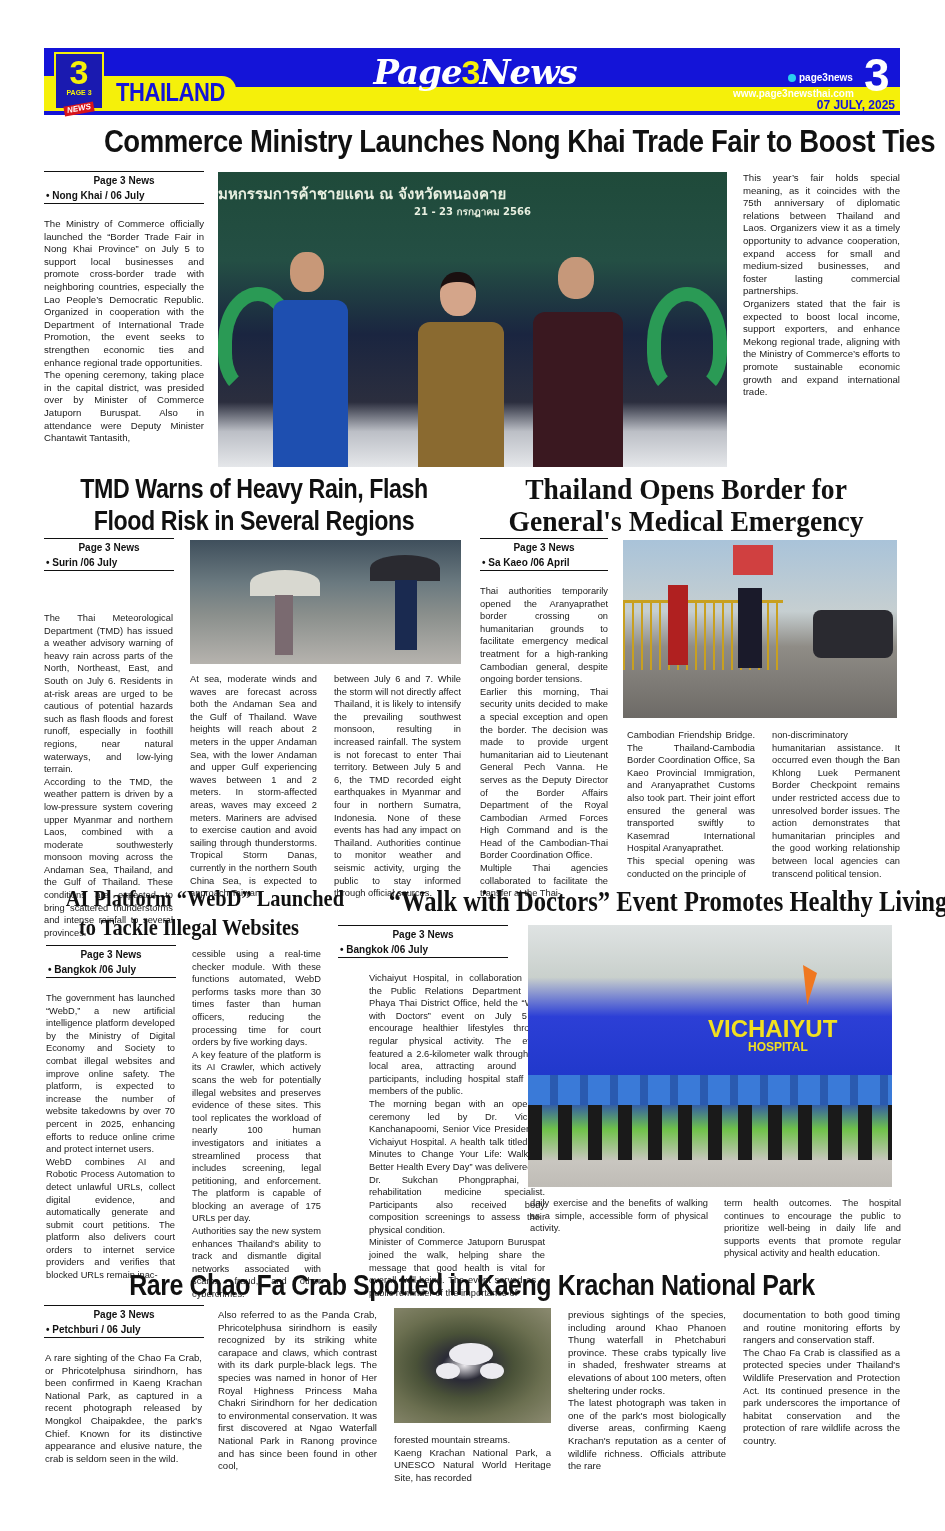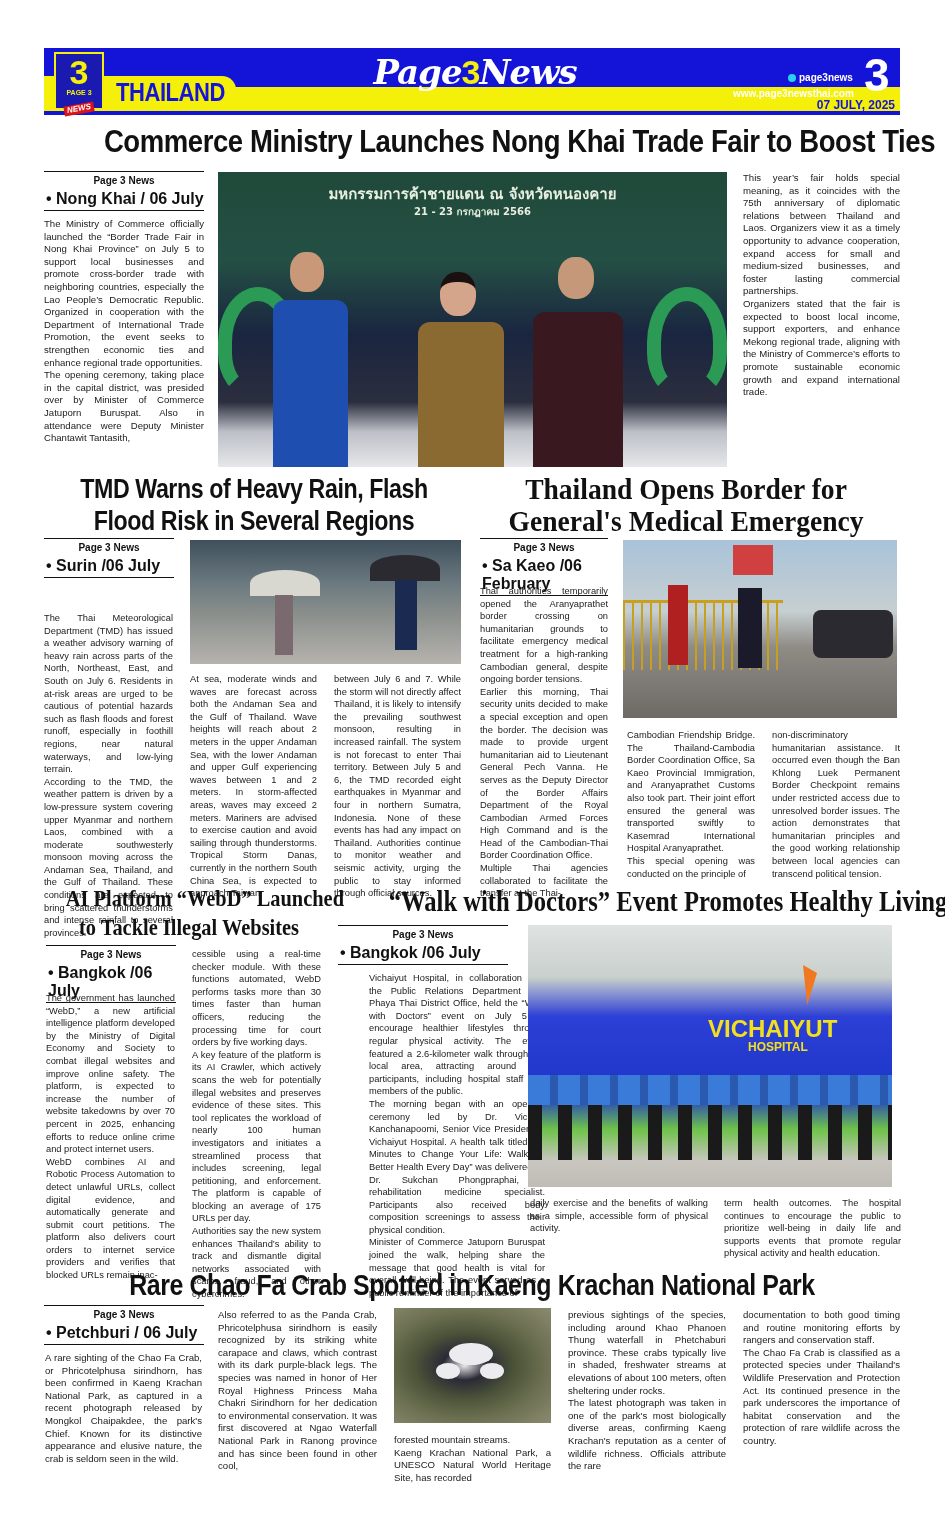--- a/index.html
+++ b/index.html
@@ -27,21 +27,21 @@
 
   
   .hl { font-weight: bold; color: #111; text-align: center; white-space: nowrap; }
   .hl-sans { font-family: "Liberation Sans", sans-serif; letter-spacing: -0.5px; }
   .hl-serif { font-family: "Liberation Serif", serif; }
 
   
   .byline { width: 160px; }
   .byline .rule { border-top: 1.5px solid #111; height: 0; }
   .byline .src { font-size: 10px; font-weight: bold; text-align: center; margin: 3px 0 4px 0; }
-  .byline .loc { font-size: 16px; font-weight: bold; padding-left: 2px; padding-bottom: 2px; border-bottom: 1.5px solid #111; }
+  .byline .loc { font-size: 10px; font-weight: bold; padding-left: 2px; padding-bottom: 2px; border-bottom: 1.5px solid #111; }
 
   .body-text { font-size: 9.6px; line-height: 12.6px; text-align: justify; color: #1a1a1a; hyphens: manual; }
   .body-text p { margin: 0; }
 
   
   .photo { overflow: hidden; }
   .ph-commerce { background: linear-gradient(180deg, #1f4a3a 0%, #244f44 30%, #1a2540 55%, #2b2e3e 78%, #bcbfc6 88%, #e5e7ea 100%); }
   .ph-rain { background: linear-gradient(180deg, #3f4f5c 0%, #6b7a80 35%, #8a8f8c 60%, #b6b3ae 100%); }
   .ph-border { background: linear-gradient(180deg, #a9c3d9 0%, #c6cfd1 40%, #8f8c86 60%, #6d6a66 100%); }
   .ph-walk { background: linear-gradient(180deg, #dfe3e3 0%, #c9d0cc 20%, #2c3fd6 35%, #1d36c8 65%, #6fc24a 78%, #c9c6c0 90%, #bfbcb6 100%); }
@@ -79,21 +79,21 @@
   <div class="rule"></div>
   <div class="src">Page 3 News</div>
   <div class="loc">•  Nong Khai /   06  July</div>
 </div>
 <div class="abs body-text" style="left:44px; top:218px; width:160px;">
   <p>The Ministry of Commerce officially launched the “Border Trade Fair in Nong Khai Province” on July 5 to support local businesses and promote cross-border trade with neighboring countries, especially the Lao People’s Democratic Republic. Organized in cooperation with the Department of International Trade Promotion, the event seeks to strengthen economic ties and enhance regional trade opportunities.</p>
   <p>The opening ceremony, taking place in the capital district, was presided over by Minister of Commerce Jatuporn Buruspat. Also in attendance were Deputy Minister Chantawit Tantasith,</p>
 </div>
 
 <div class="abs photo ph-commerce" style="left:218px; top:172px; width:509px; height:295px;">
-  <div style="position:absolute; left:0; top:10px; width:100%; text-align:center; color:#e8efe0; font-family:'DejaVu Sans',sans-serif; font-weight:bold; font-size:15px;">มหกรรมการค้าชายแดน ณ จังหวัดหนองคาย</div>
+  <div style="position:absolute; left:0; top:10px; width:100%; color:#e8efe0; font-family:'DejaVu Sans',sans-serif; font-weight:bold; font-size:15px;">มหกรรมการค้าชายแดน ณ จังหวัดหนองคาย</div>
   <div style="position:absolute; left:0; top:32px; width:100%; text-align:center; color:#e8efe0; font-family:'DejaVu Sans',sans-serif; font-weight:bold; font-size:10px;">21 - 23 กรกฎาคม 2566</div>
 
   <div style="position:absolute; left:0px; top:115px; width:80px; height:110px; border:14px solid #2a9a55; border-radius:50% 50% 40% 40%; border-bottom-color:transparent;"></div>
   <div style="position:absolute; right:0px; top:115px; width:80px; height:110px; border:14px solid #2a9a55; border-radius:50% 50% 40% 40%; border-bottom-color:transparent;"></div>
 
   <div style="position:absolute; left:72px; top:80px; width:34px; height:40px; border-radius:45%; background:#c89878;"></div>
   <div style="position:absolute; left:55px; top:128px; width:75px; height:167px; background:#1e4fb0; border-radius:12px 12px 0 0;"></div>
   <div style="position:absolute; left:222px; top:100px; width:36px; height:44px; border-radius:45%; background:#d4a58a; border-top:10px solid #1a1010;"></div>
   <div style="position:absolute; left:200px; top:150px; width:86px; height:145px; background:#8a6a30; border-radius:12px 12px 0 0;"></div>
   <div style="position:absolute; left:340px; top:85px; width:36px; height:42px; border-radius:45%; background:#c6987a;"></div>
@@ -131,21 +131,21 @@
   <p>between July 6 and 7. While the storm will not directly affect Thailand, it is likely to intensify the prevailing southwest monsoon, resulting in increased rainfall. The system is not forecast to enter Thai territory. Between July 5 and 6, the TMD recorded eight earthquakes in Myanmar and four in northern Sumatra, Indonesia. None of these events has had any impact on Thailand. Authorities continue to monitor weather and seismic activity, urging the public to stay informed through official sources.</p>
 </div>
 
 <div class="abs hl hl-serif" style="left:470px; top:473px; width:432px; font-size:29px; line-height:32px; transform:scaleX(0.95); transform-origin:center;">
   <div>Thailand Opens Border for</div>
   <div>General's Medical Emergency</div>
 </div>
 <div class="abs byline" style="left:480px; top:538px; width:128px;">
   <div class="rule"></div>
   <div class="src">Page 3 News</div>
-  <div class="loc">•   Sa Kaeo  /06  February</div>
+  <div class="loc">•   Sa Kaeo  /06  April</div>
 </div>
 <div class="abs body-text" style="left:480px; top:585px; width:128px; font-size:9.3px;">
   <p>Thai authorities temporarily opened the Aranyaprathet border crossing on humanitarian grounds to facilitate emergency medical treatment for a high-ranking Cambodian general, despite ongoing border tensions.</p>
   <p>Earlier this morning, Thai security units decided to make a special exception and open the border. The decision was made to provide urgent humanitarian aid to Lieutenant General Pech Vanna. He serves as the Deputy Director of the Border Affairs Department of the Royal Cambodian Armed Forces High Command and is the Head of the Cambodian-Thai Border Coordination Office.</p>
   <p>Multiple Thai agencies collaborated to facilitate the transfer at the Thai-</p>
 </div>
 <div class="abs photo ph-border" style="left:623px; top:540px; width:274px; height:178px;">
   <div style="position:absolute; left:0; top:60px; width:160px; height:70px; border-top:3px solid #c8a020; background:repeating-linear-gradient(90deg, #c8a020 0 2px, transparent 2px 9px);"></div>
   <div style="position:absolute; left:190px; top:70px; width:80px; height:48px; background:#2a2a30; border-radius:8px;"></div>
   <div style="position:absolute; left:45px; top:45px; width:20px; height:80px; background:#b02020;"></div>

